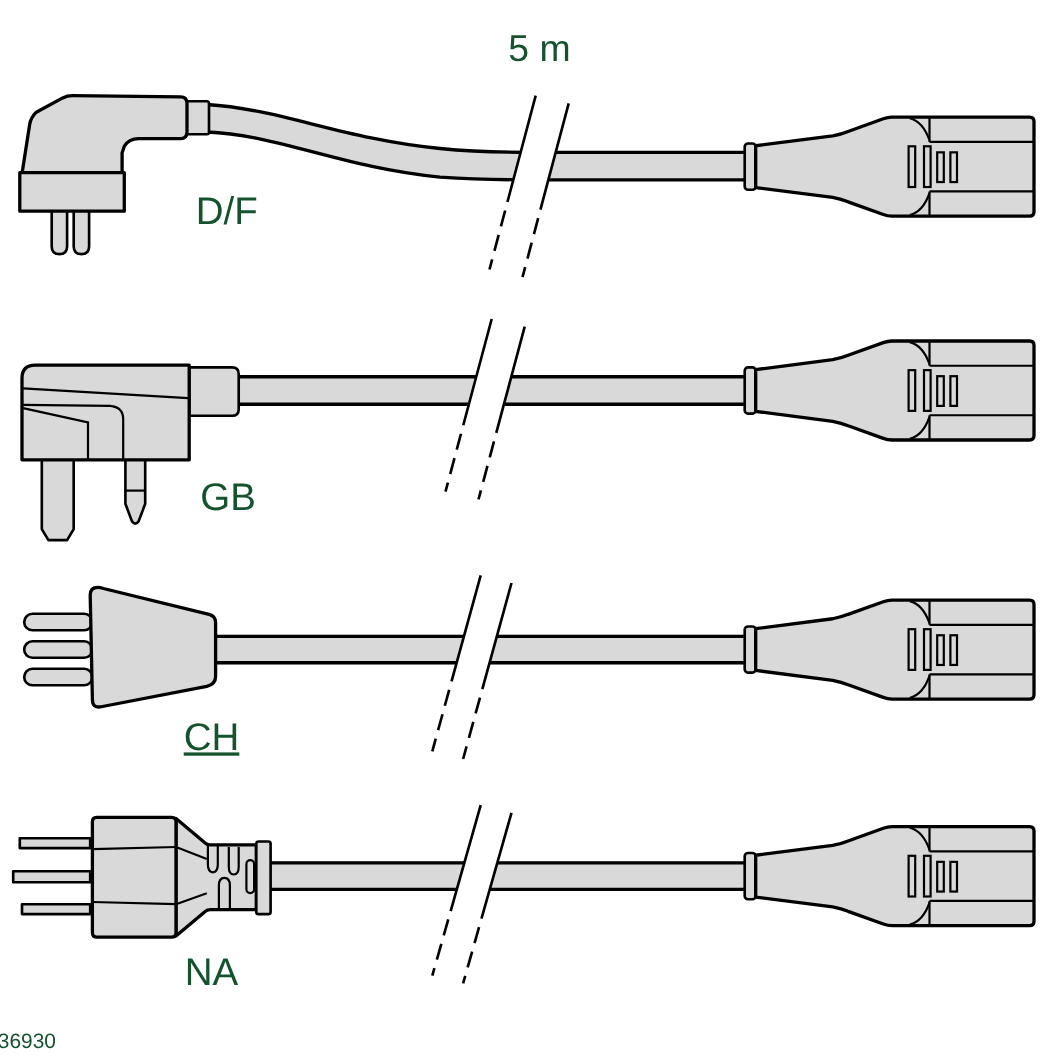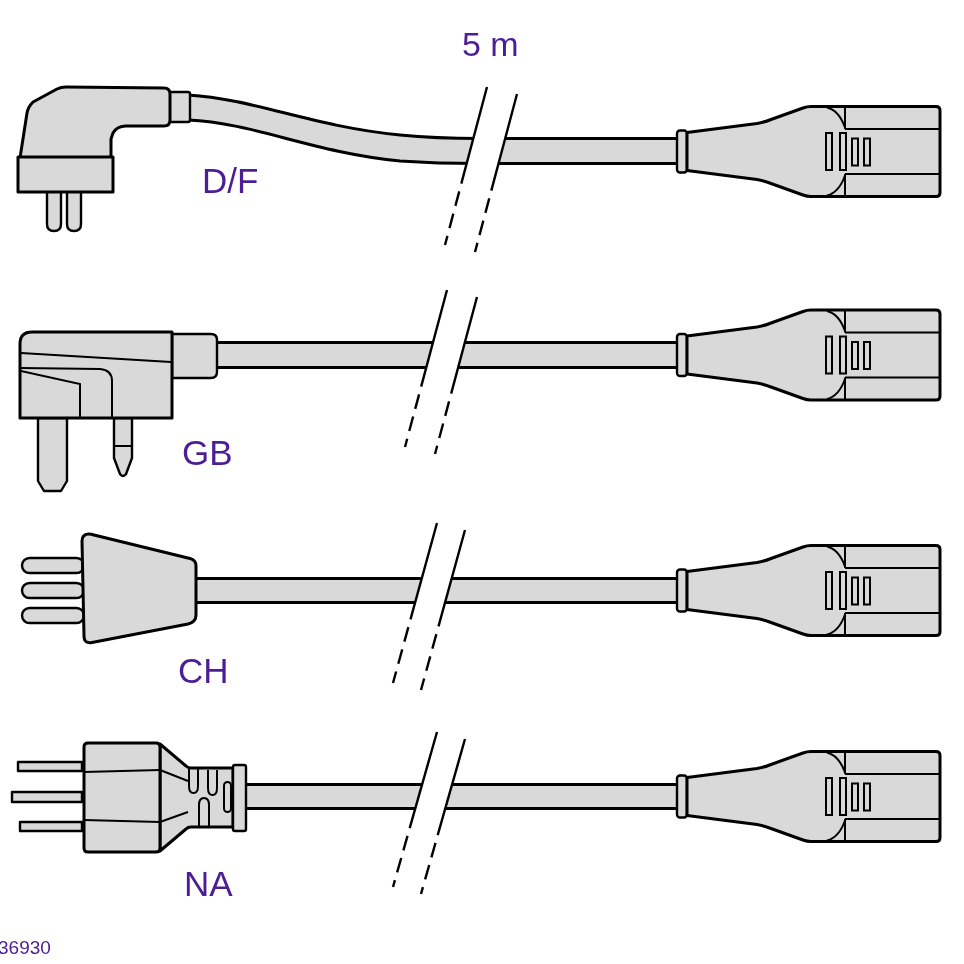--- a/index.html
+++ b/index.html
@@ -1,21 +1,21 @@
 <!DOCTYPE html>
 <html><head>
 <meta charset="utf-8">
 <style>
   html,body{margin:0;padding:0;background:#fff;}
   #stage{
     position:relative;width:964px;height:964px;background:#fff;overflow:hidden;
     font-family:"Liberation Sans", sans-serif;color:#111;
   }
   #drawing{position:absolute;left:0;top:0;}
-  .lbl{position:absolute;line-height:1;white-space:nowrap;color:#4c1d95;}
+  .lbl{position:absolute;line-height:1;white-space:nowrap;color:#14532d;}
   .lbl-dim{font-size:34px;}
   .lbl-row{font-size:35px;}
   .lbl-fig{font-size:19px;}
   svg .fillpart{fill:#d9d9d9;stroke:#000;stroke-width:3;stroke-linejoin:round;}
   svg .fillpart-thin{fill:#d9d9d9;stroke:#000;stroke-width:2.4;stroke-linejoin:round;}
   svg .detail{fill:none;stroke:#000;stroke-width:2;}
   svg .cablefill{fill:#d9d9d9;stroke:none;}
   svg .cableedge{fill:none;stroke:#000;stroke-width:3;stroke-linecap:butt;}
   svg .gap{fill:#fff;stroke:none;}
   svg .breakline{fill:none;stroke:#000;stroke-width:2.4;stroke-dasharray:100 8 15 8 15 8;}
@@ -125,18 +125,18 @@
       <polygon class="gap" points="437,732 465,739 421,894 393,887"></polygon>
       <g>
         <path class="breakline" d="M 437,732 L 393,887"></path>
         <path class="breakline" d="M 465,739 L 421,894"></path>
       </g>
       <use href="#iec" transform="translate(677,796.5)"></use>
     </g>
   </svg>
 
   <div class="lbl lbl-dim" style="left:462px;top:27px;">5 m</div>
-  <div class="lbl lbl-row" style="left:178px;top:163px;margin-left:24px;">D/F</div>
+  <div class="lbl lbl-row" style="left:178px;top:175px;">D/F</div>
   <div class="lbl lbl-row" style="left:182px;top:435px;">GB</div>
-  <div class="lbl lbl-row" style="left:178px;top:653px;">CH</div>
-  <div class="lbl lbl-row" style="left:184px;top:866px;">NA</div>
+  <div class="lbl lbl-row" style="left:167px;top:653px;text-decoration:underline;">CH</div>
+  <div class="lbl lbl-row" style="left:168px;top:866px;">NA</div>
   <div class="lbl lbl-fig" style="left:-2px;top:938px;">36930</div>
 </div>
 
 </body></html>

